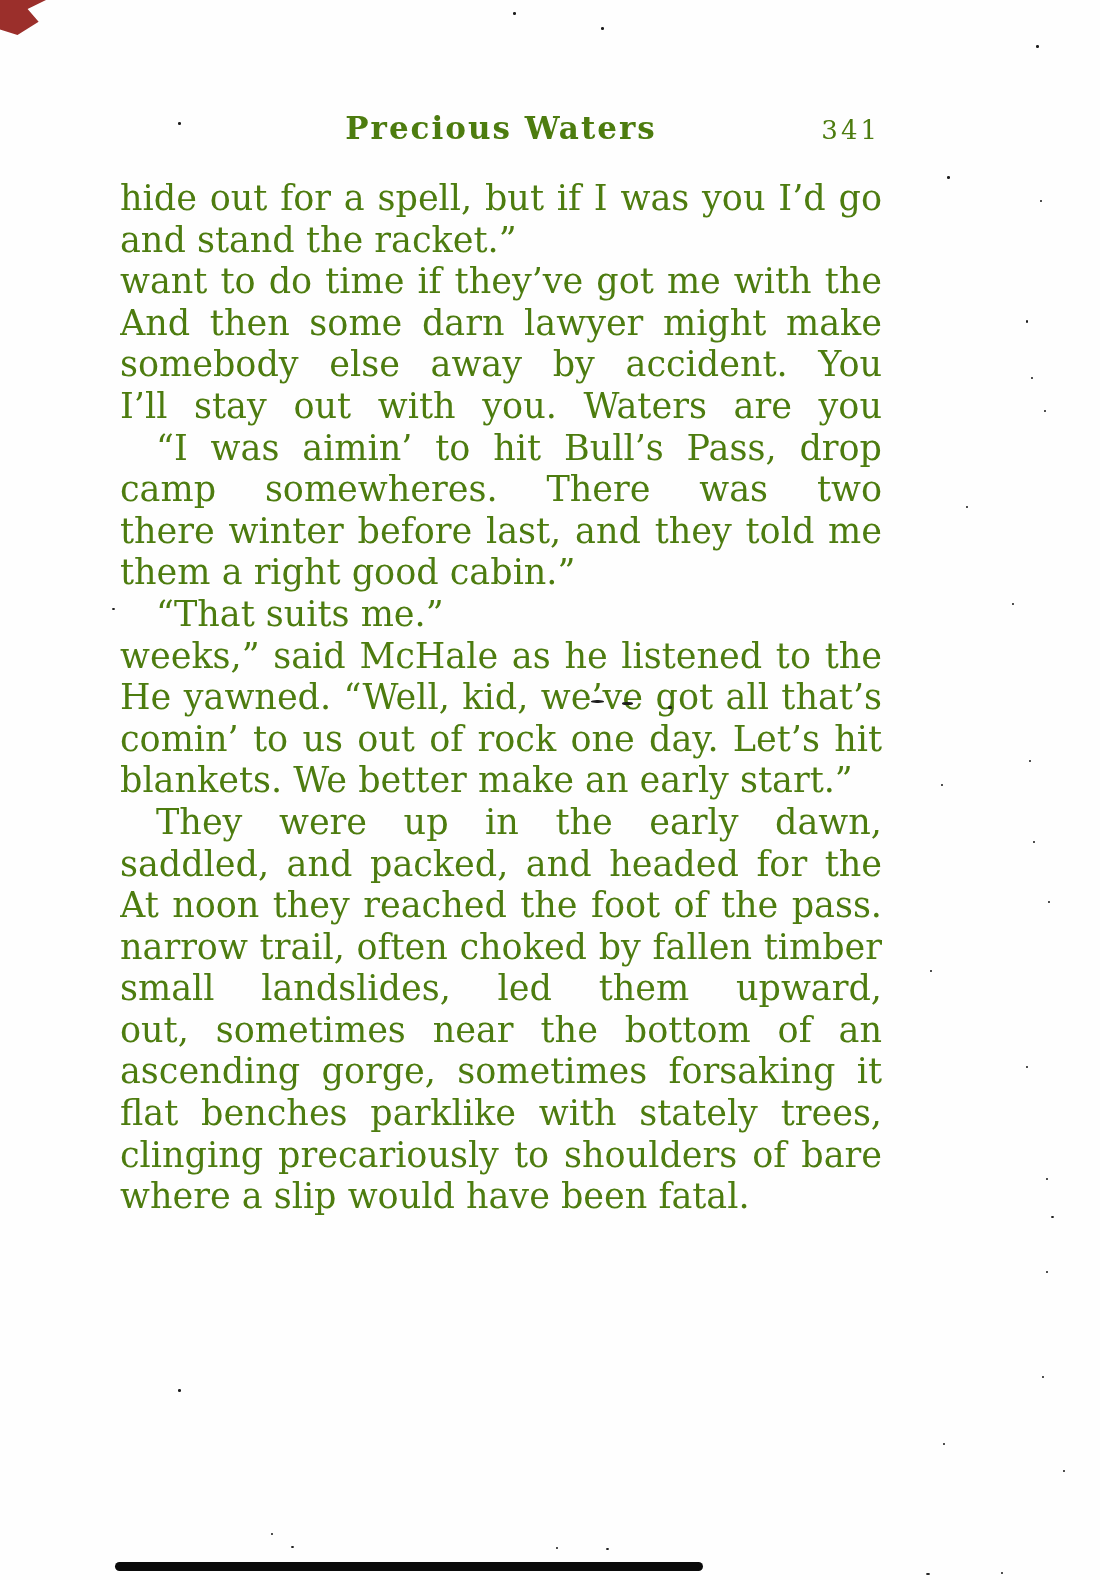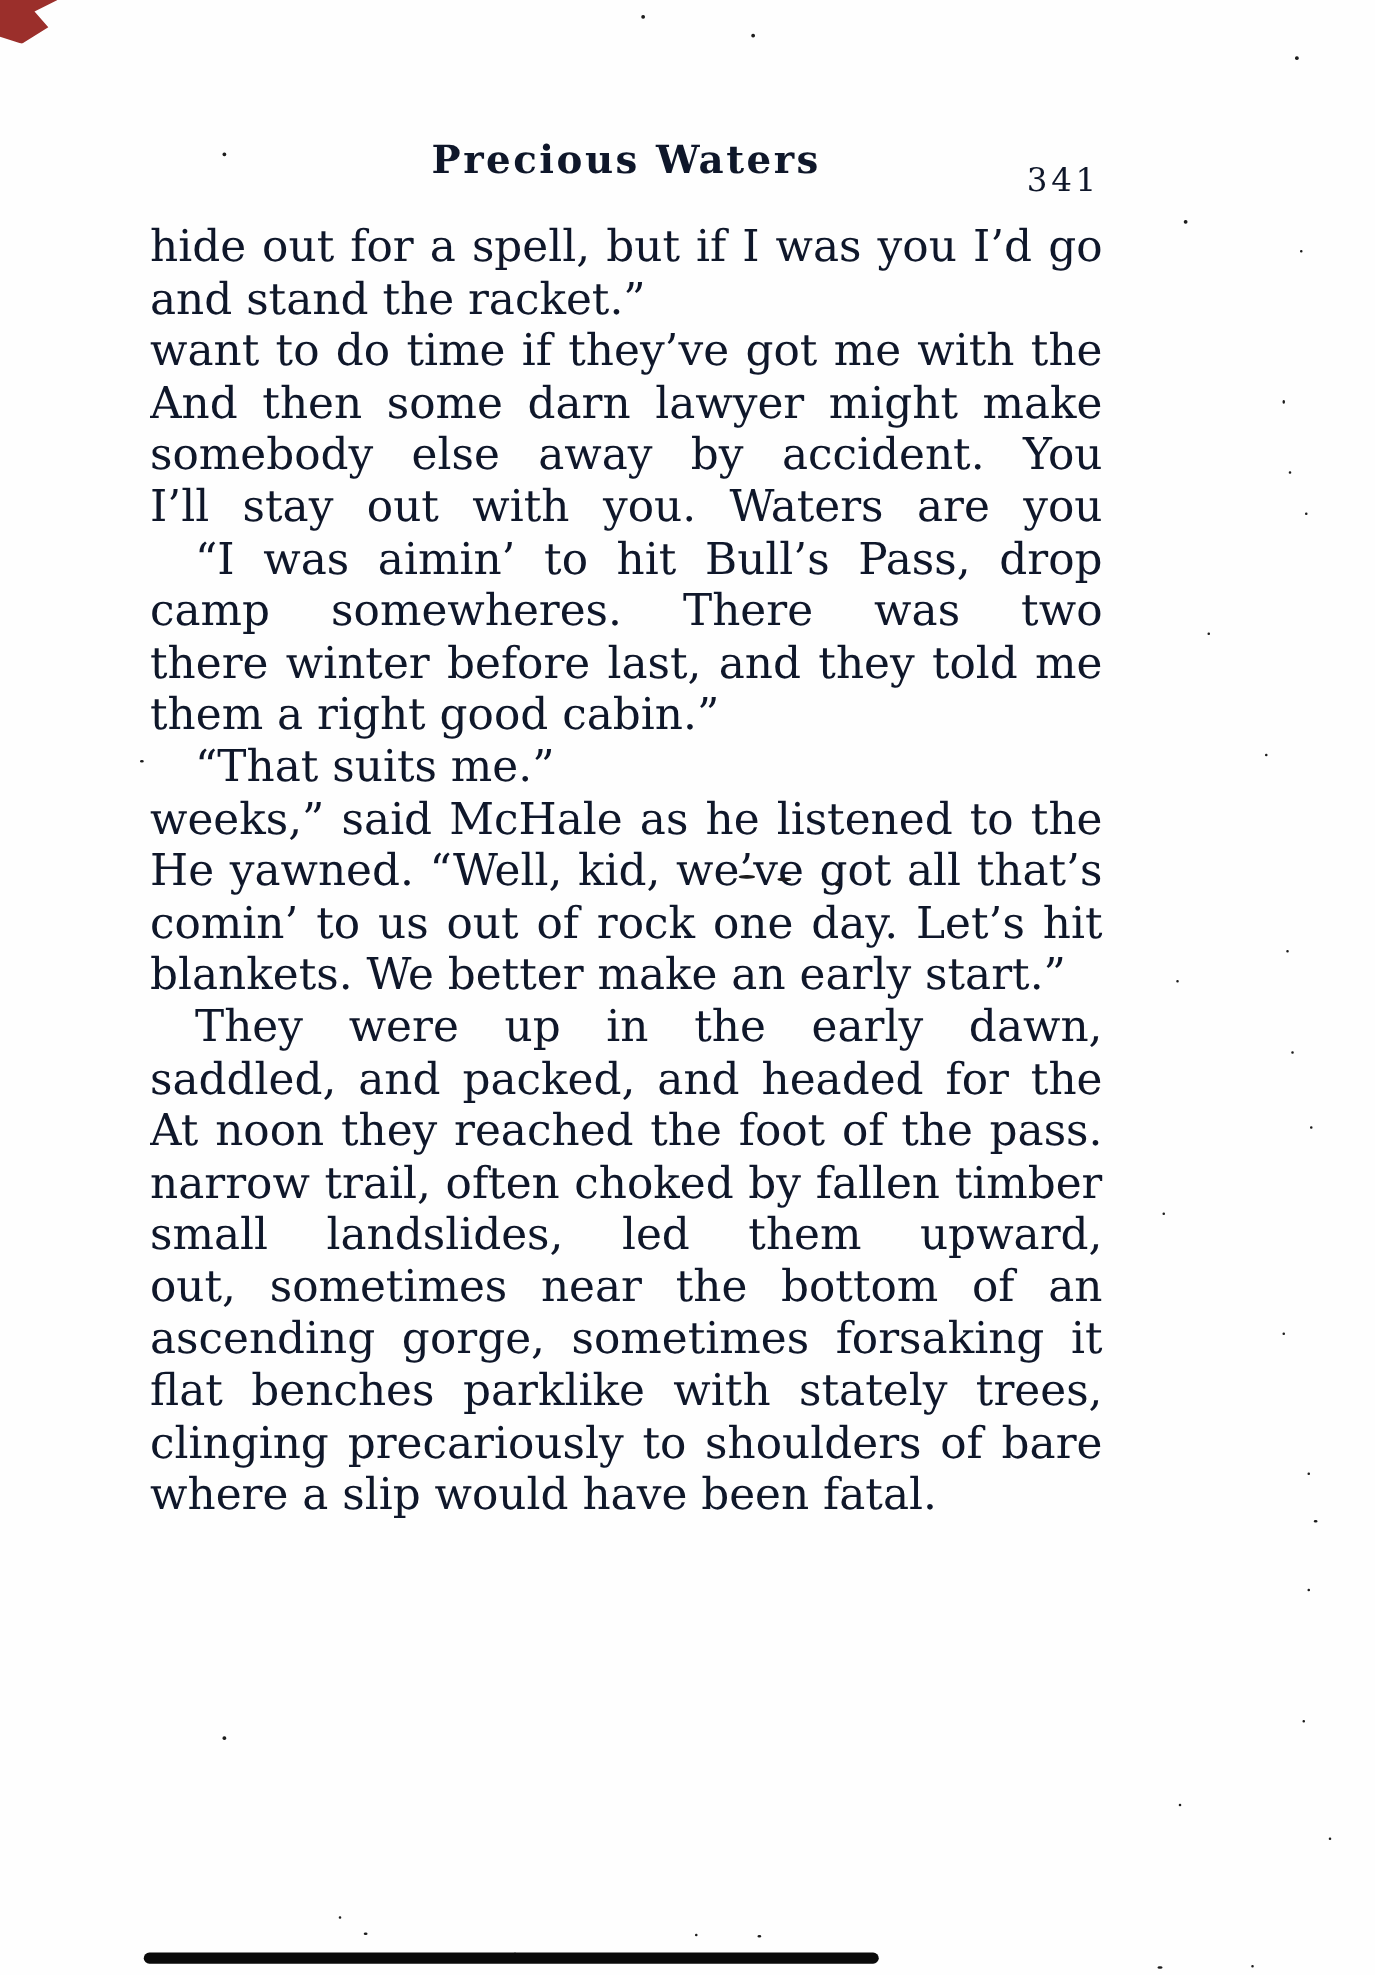--- a/index.html
+++ b/index.html
@@ -1,28 +1,28 @@
 <!DOCTYPE html>
 <html><head>
 <meta charset="utf-8">
 <style>
   html,body{margin:0;padding:0;background:#ffffff;}
   body{width:1100px;height:1580px;}
   .page{
     position:relative;width:1100px;height:1580px;overflow:hidden;
-    background:#fefefe;color:#0f172a;
+    background:#fefefe;color:#4d7c0f;
     font-family:"DejaVu Serif", serif;
   }
   .header-row{position:absolute;left:120px;top:110px;width:762px;height:48px;}
   .running-head{
     position:absolute;left:0;right:0;margin:0;text-align:center;
     font-size:31px;font-weight:700;letter-spacing:2px;
   }
   .page-number{
-    position:absolute;right:2px;top:20px;
+    position:absolute;right:2px;top:5px;
     font-size:26px;letter-spacing:3px;font-weight:400;
   }
   .body-text{
     position:absolute;left:120px;top:178px;width:762px;
     font-size:35px;line-height:41.6px;font-weight:400;
   }
   .line{
     text-align:justify;text-align-last:justify;
     height:41.6px;overflow:hidden;white-space:normal;
   }

